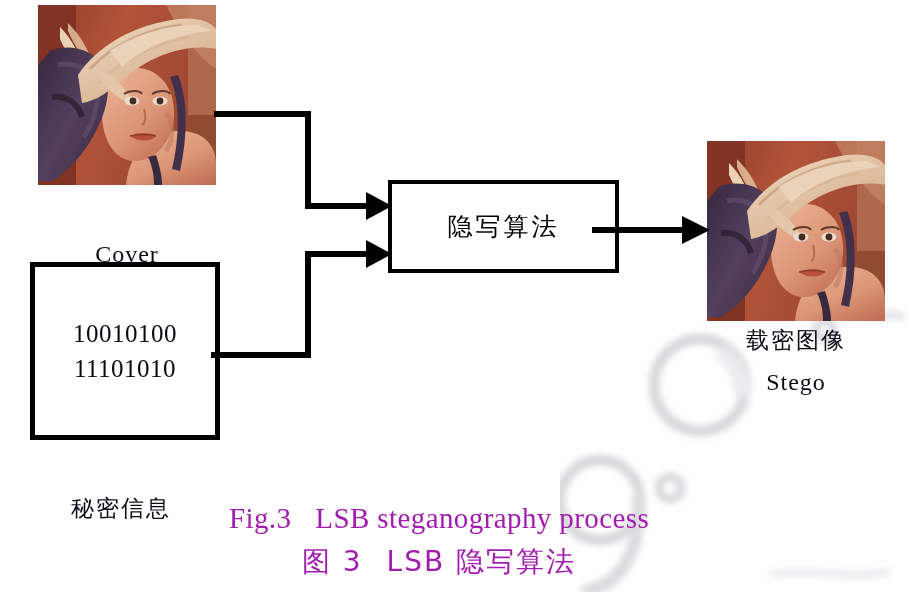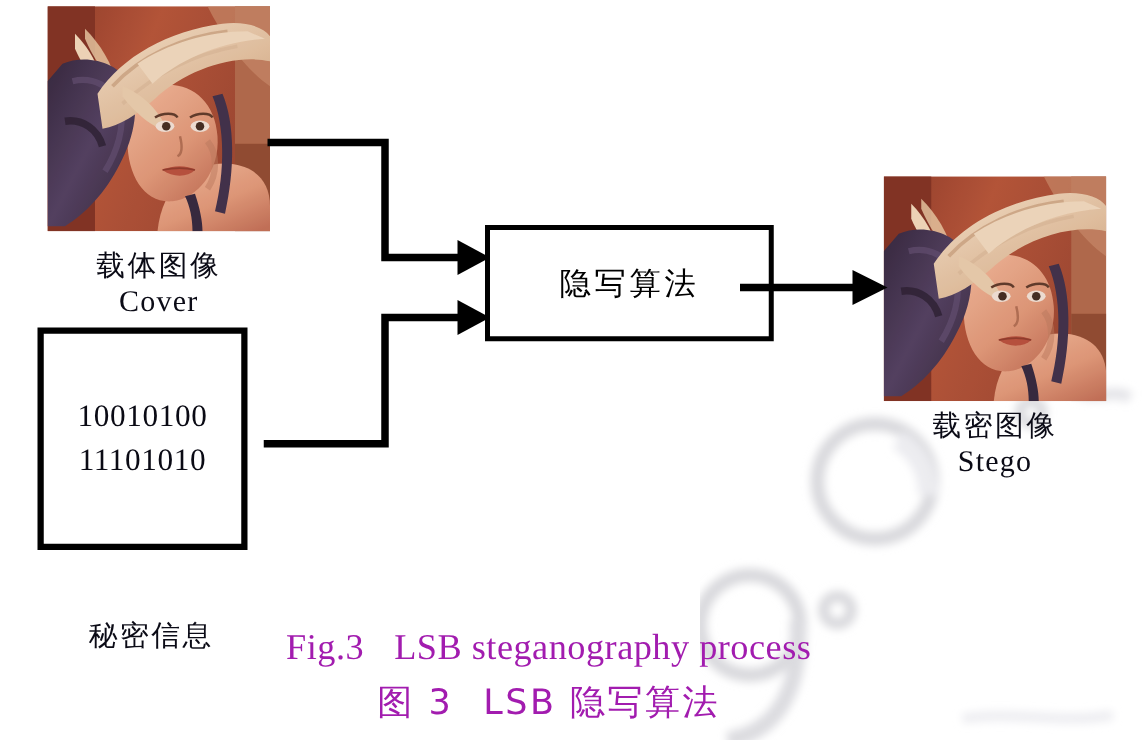--- a/index.html
+++ b/index.html
@@ -55,21 +55,21 @@
   #algo-label {
     font-family: "DejaVu Sans", "Liberation Sans", sans-serif;
     font-size: 25px;
     letter-spacing: 3px;
     color: #000000;
     white-space: nowrap;
   }
   #secret-box {
     left: 30px;
     top: 262px;
-    width: 168px;
+    width: 190px;
     height: 178px;
     border-width: 5px;
   }
   #secret-lines {
     position: absolute;
     left: 0;
     top: 0;
     width: 100%;
     height: 100%;
     display: flex;
@@ -108,20 +108,21 @@
   }
   .label-cn {
     font-family: "DejaVu Sans", "Liberation Sans", sans-serif;
     font-size: 23px;
     letter-spacing: 2px;
   }
   .label-en {
     font-family: "Liberation Serif", "DejaVu Serif", serif;
     font-size: 24px;
     letter-spacing: 1px;
+    margin-top: 12px;
   }
 
   #cover-cn { left: 38px; top: 197px; width: 178px; }
   #cover-en { left: 38px; top: 229px; width: 178px; }
   #secret-cn { left: 30px; top: 445px; width: 182px; margin-top: 48px; }
   #stego-cn { left: 706px; top: 325px; width: 180px; }
   #stego-en { left: 706px; top: 357px; width: 180px; }
 
   
   .caption {
@@ -327,21 +328,20 @@
       <path d="M211 355 L308 355 L308 254 L372 254" fill="none" stroke="#000000" stroke-width="6" stroke-linecap="butt" stroke-linejoin="miter"></path>
       <polygon points="366,240 392,254 366,268" fill="#000000"></polygon>
     </g>
 
     <g>
       <path d="M592 230 L688 230" fill="none" stroke="#000000" stroke-width="6" stroke-linecap="butt"></path>
       <polygon points="682,216 710,230 682,244" fill="#000000"></polygon>
     </g>
   </svg>
 
-  <div class="label label-cn" id="cover-cn">载体图像</div>
   <div class="label label-en" id="cover-en">Cover</div>
 
   <div class="label label-cn" id="secret-cn">秘密信息</div>
 
   <div class="label label-cn" id="stego-cn">载密图像</div>
   <div class="label label-en" id="stego-en">Stego</div>
 
   <div class="caption" id="caption-en">
     <span>Fig.3</span><span class="cap-gap"></span><span>LSB steganography process</span>
   </div>

